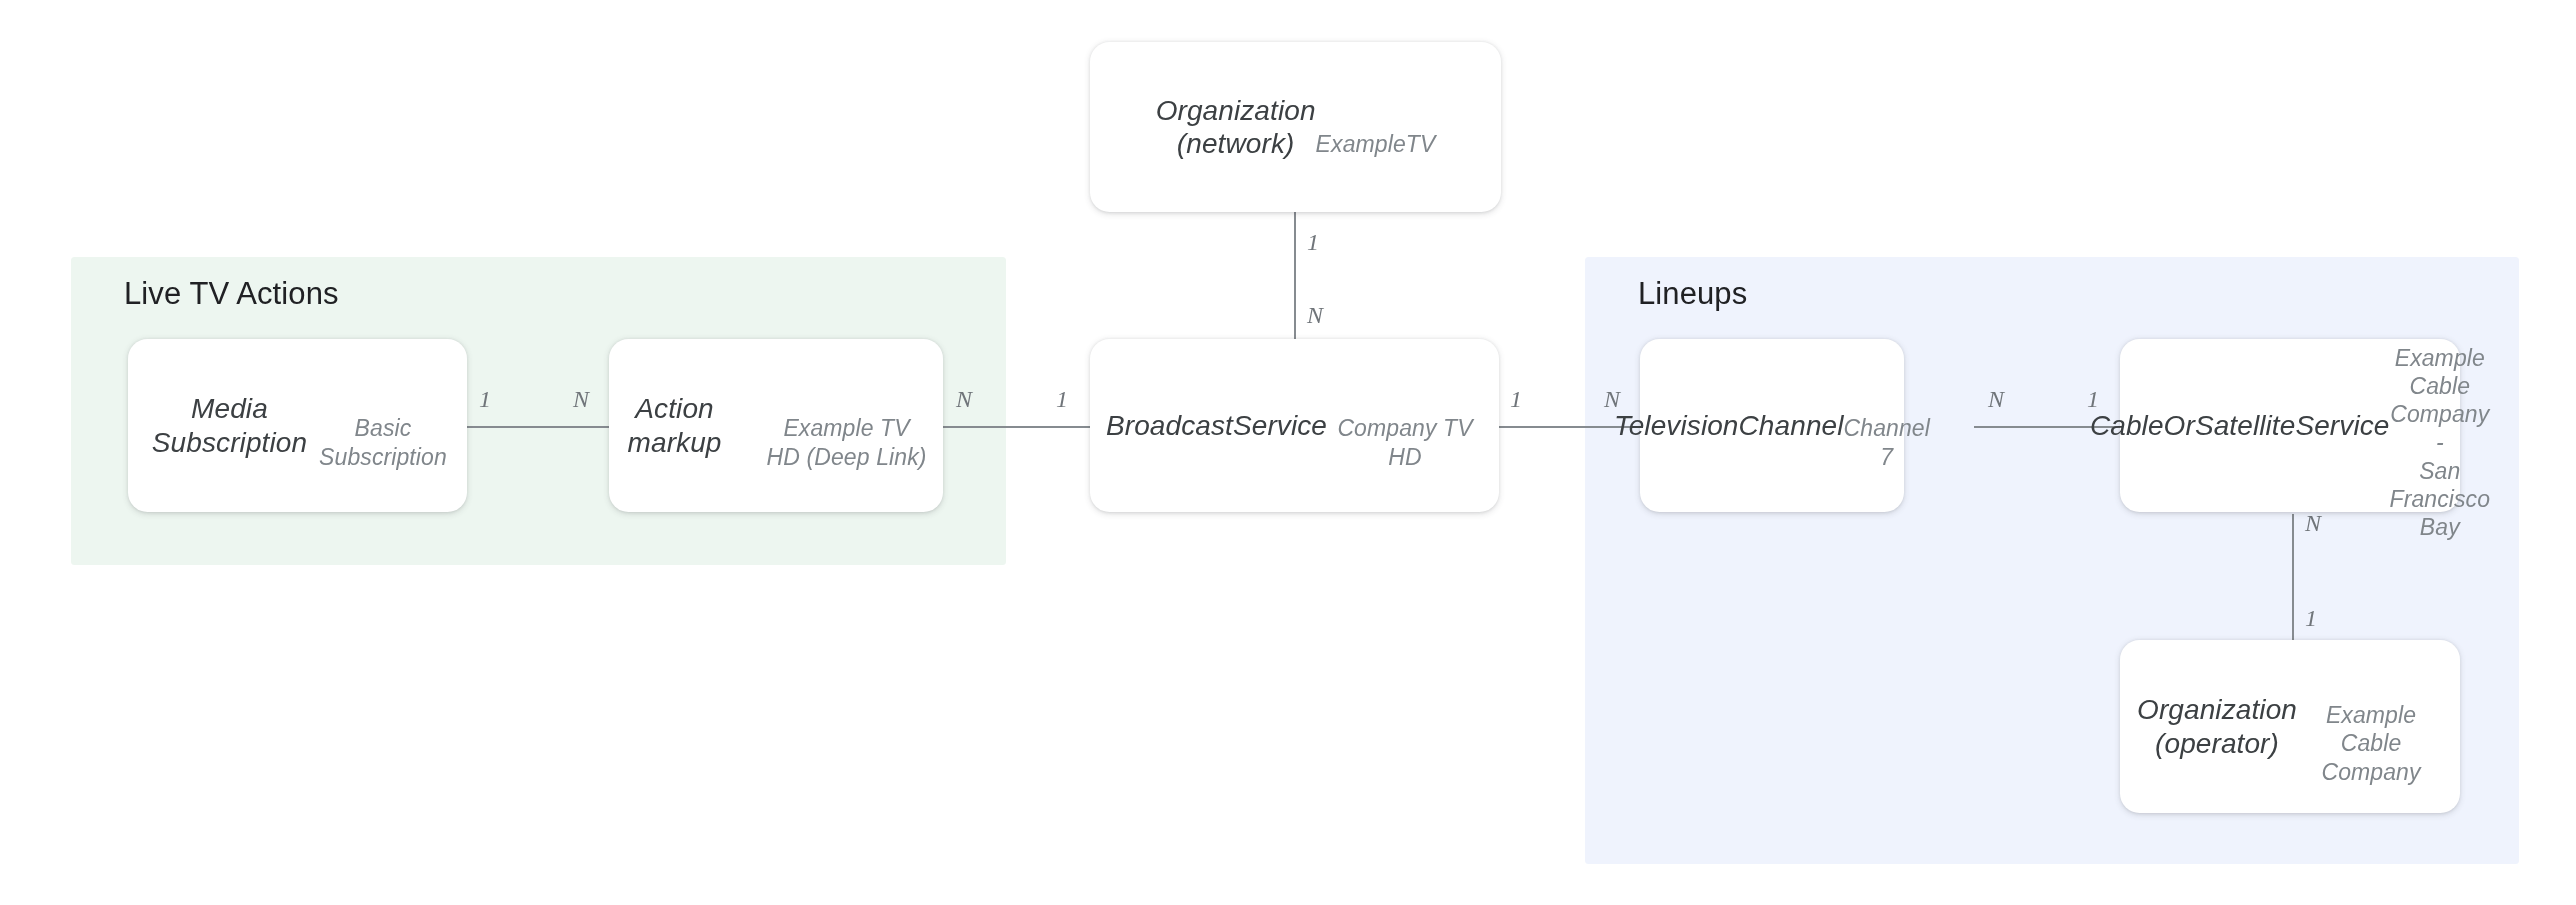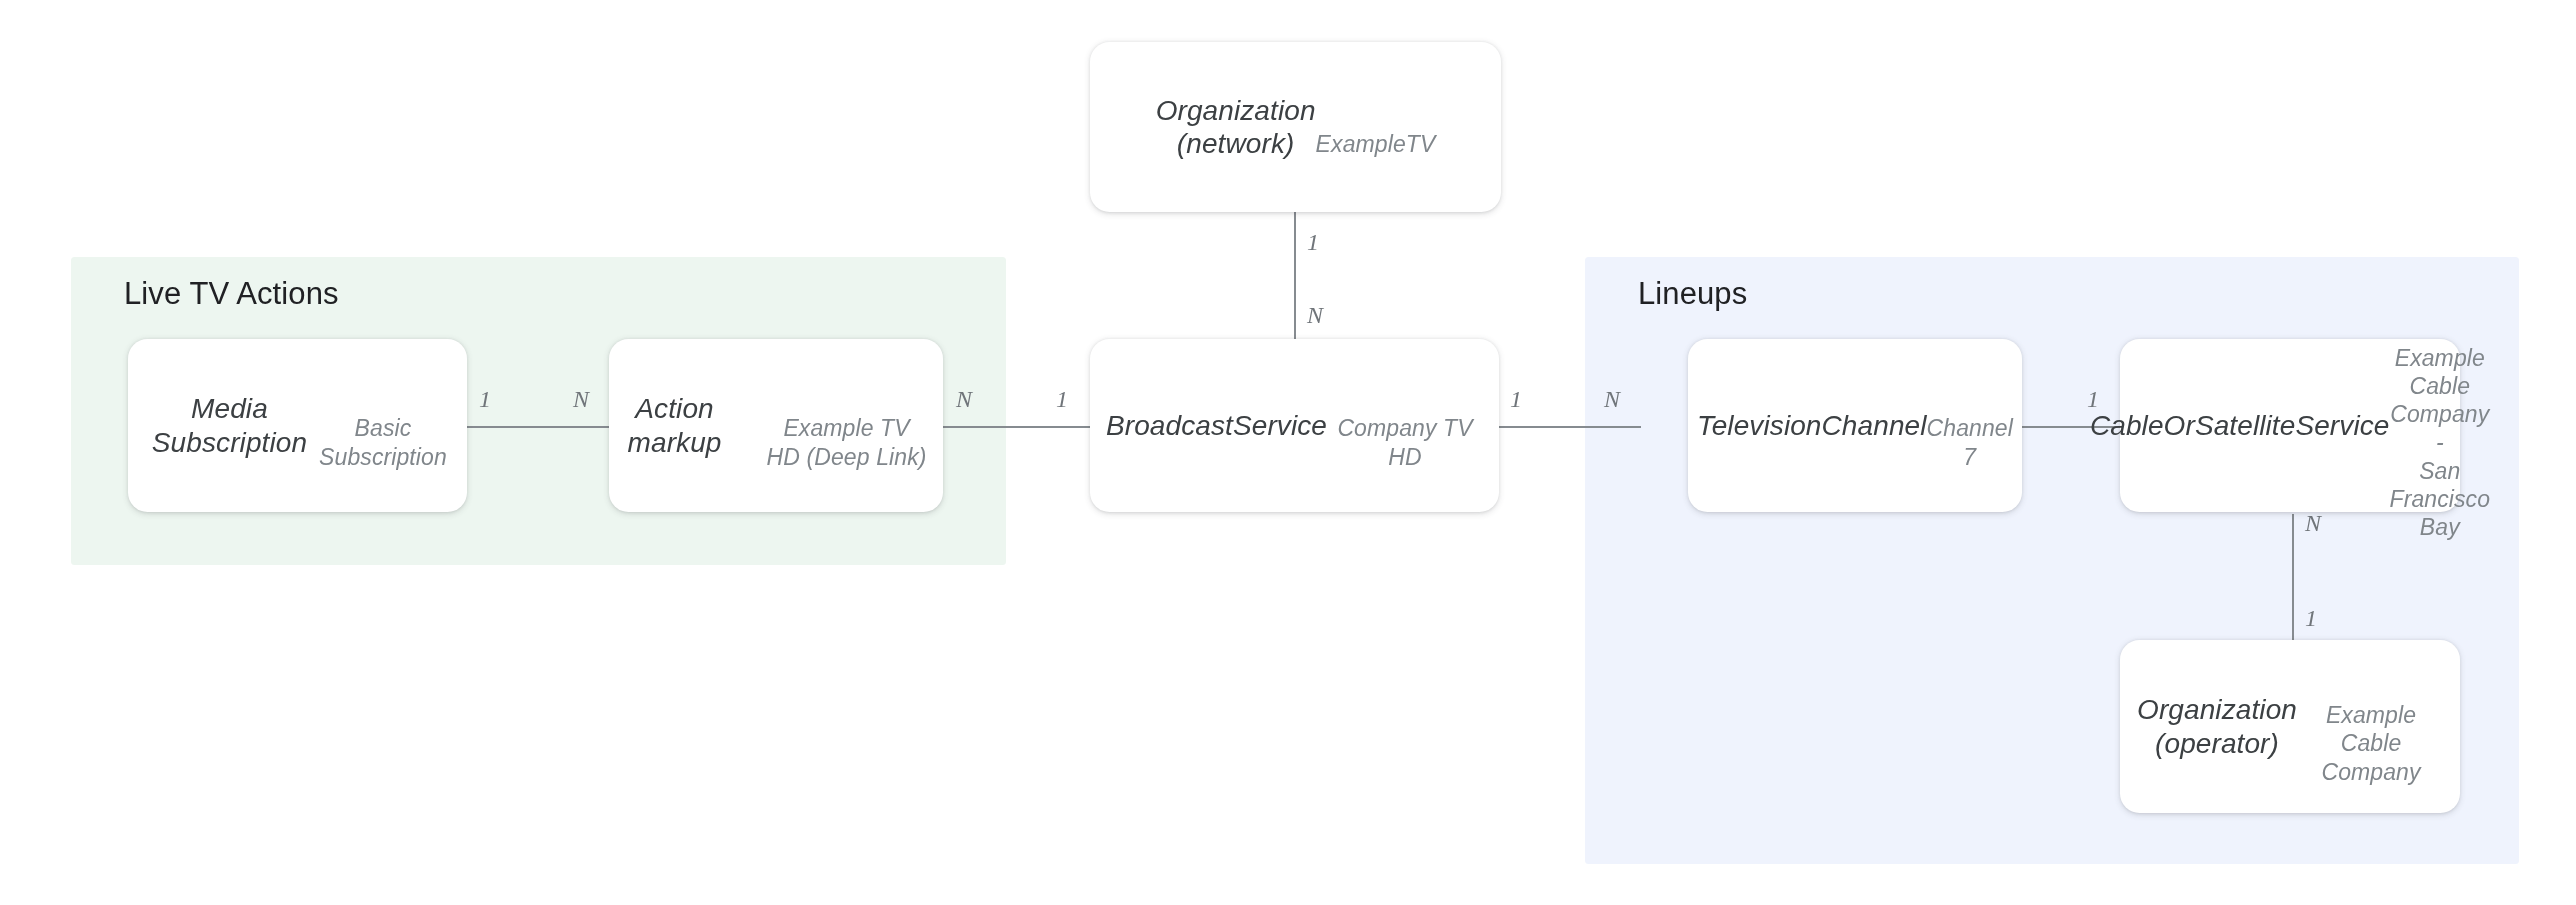--- a/index.html
+++ b/index.html
@@ -152,21 +152,21 @@
   <div class="node" style="left:609px; top:339px; width:334px; height:173px;gap:42px;">
     <div class="node-title">Action markup</div>
     <div class="node-subtitle">Example TV HD (Deep Link)</div>
   </div>
 
   <div class="node" style="left:1090px; top:339px; width:409px; height:173px;">
     <div class="node-title">BroadcastService</div>
     <div class="node-subtitle">Company TV HD</div>
   </div>
 
-  <div class="node" style="left:1688px; top:339px; width:334px; height:173px;">
+  <div class="node" style="left:1640px; top:339px; width:264px; height:173px;">
     <div class="node-title">TelevisionChannel</div>
     <div class="node-subtitle">Channel 7</div>
   </div>
 
   <div class="node" style="left:2120px; top:339px; width:340px; height:173px;">
     <div class="node-title">CableOrSatelliteService</div>
     <div class="node-subtitle"><span>Example Cable Company -</span><br><span>San Francisco Bay</span></div>
   </div>
 
   <div class="node" style="left:2120px; top:640px; width:340px; height:173px;">

